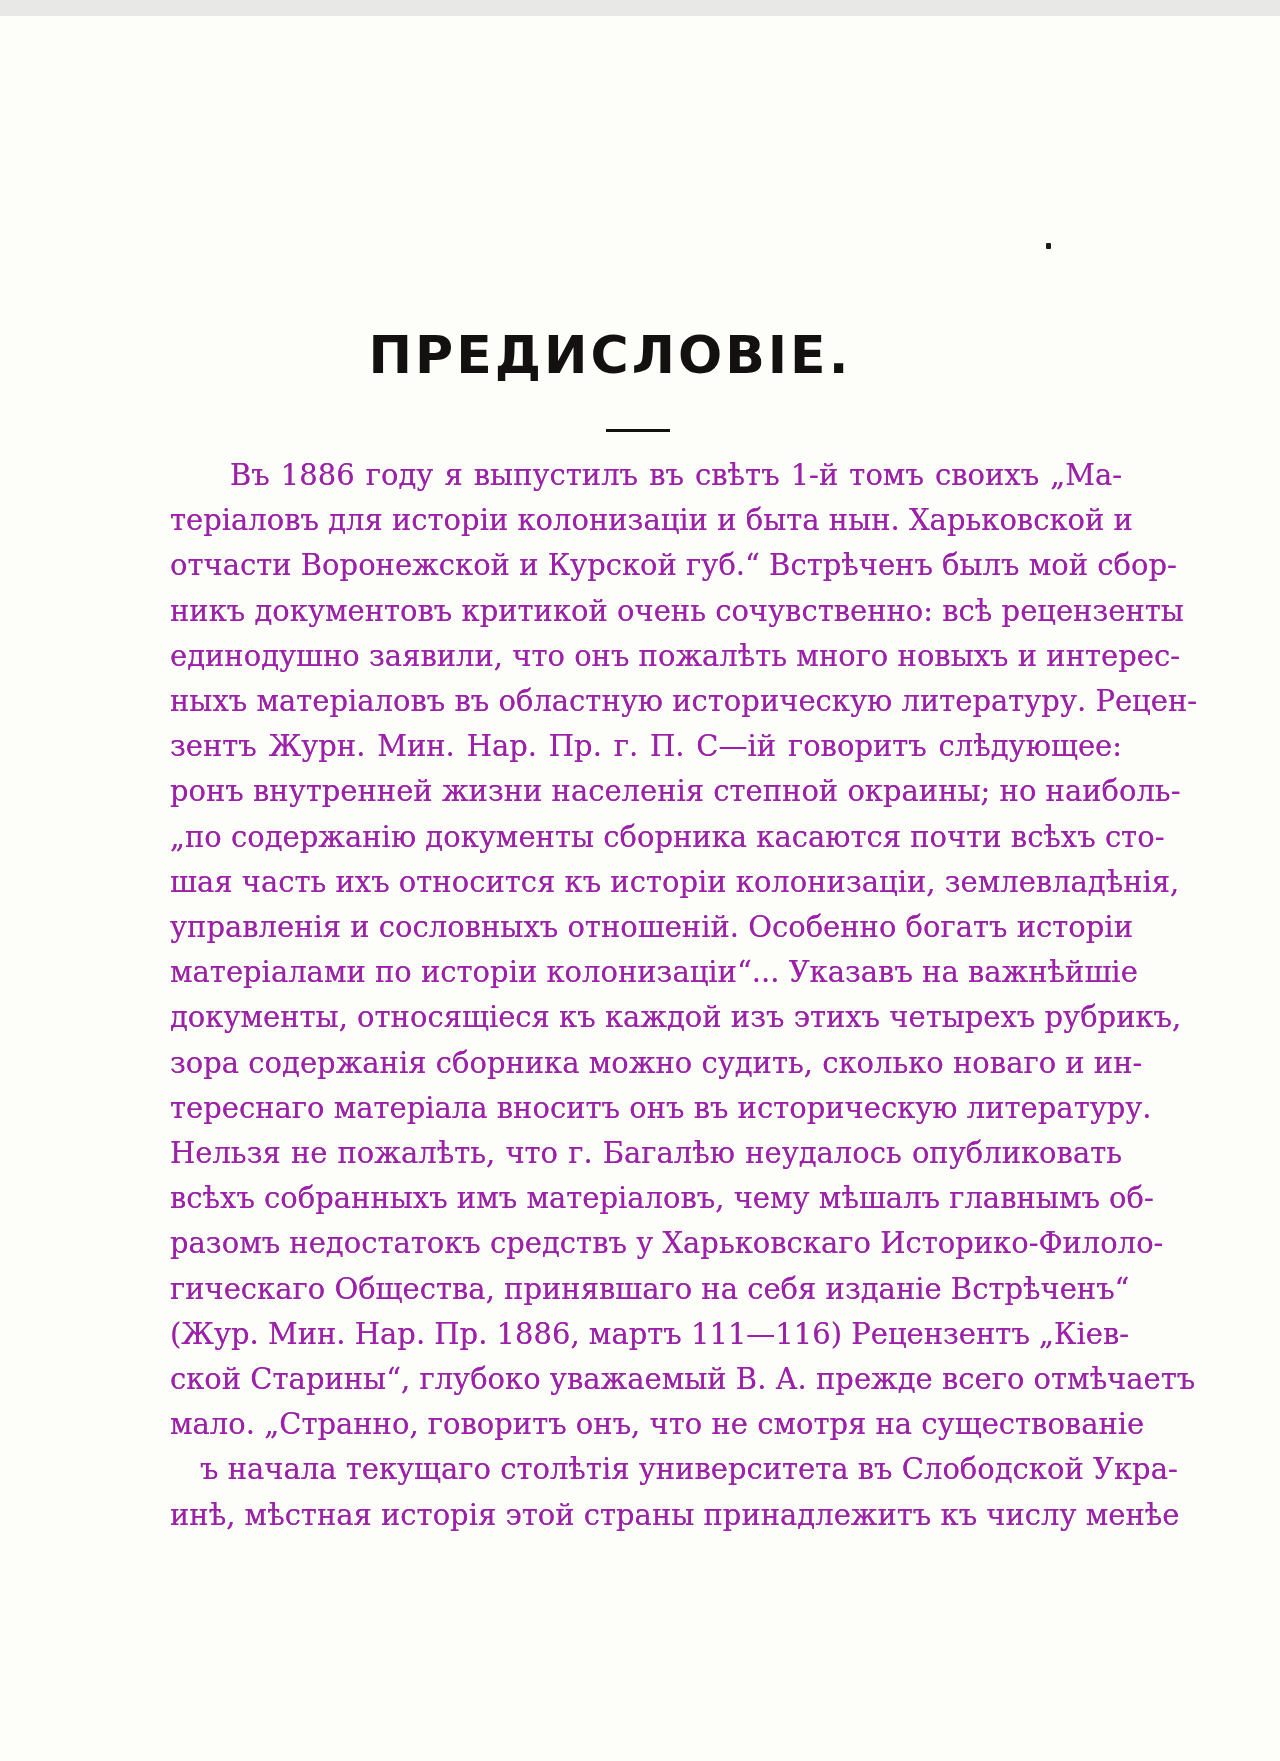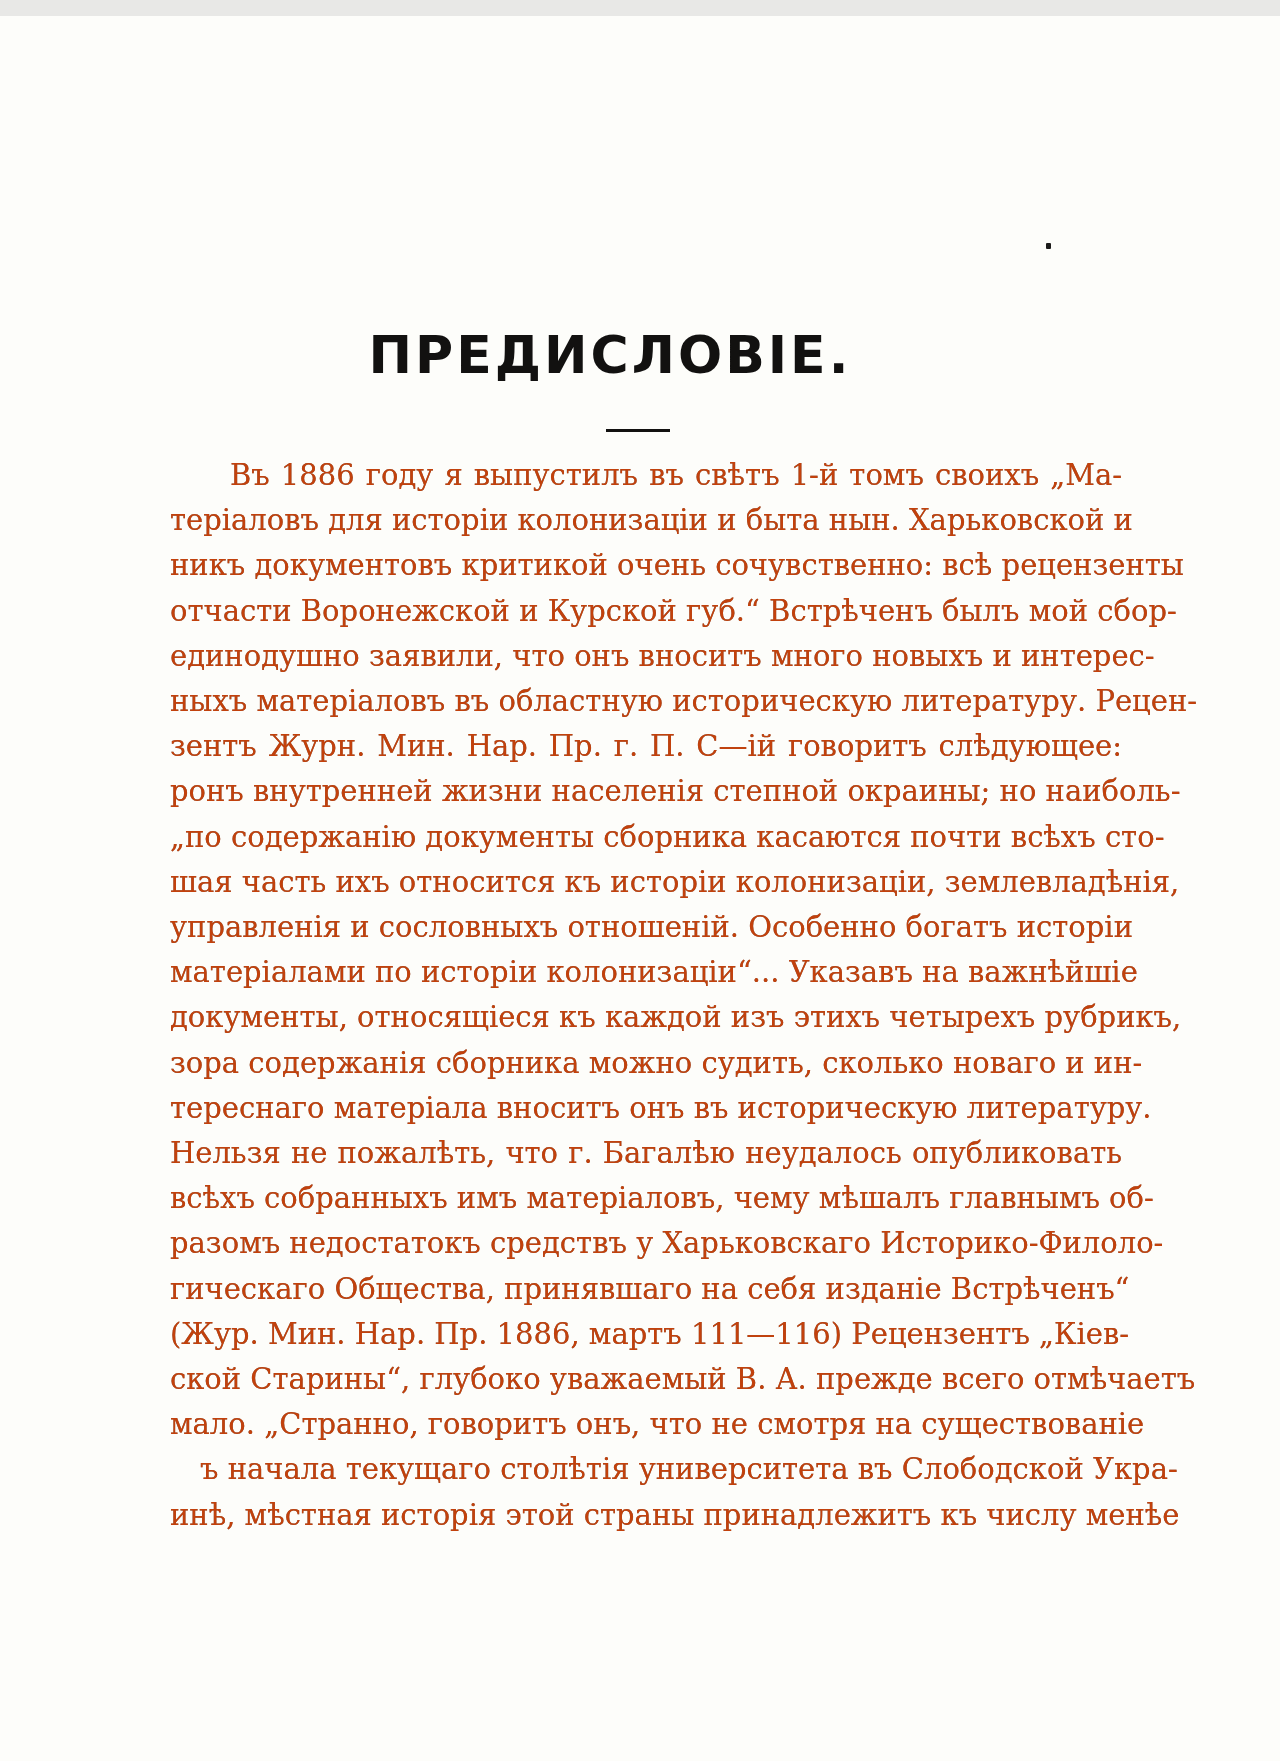--- a/index.html
+++ b/index.html
@@ -52,21 +52,21 @@
     left: 170px;
     top: 437px;
     width: 952px;
   }
   .text-line {
     font-size: 29px;
     line-height: 45.2px;
     white-space: nowrap;
     text-align: justify;
     text-align-last: justify;
-    color: #c2410c;
+    color: #a21caf;
     
     text-shadow: 0 0 0.5px rgba(20, 18, 16, 0.55);
   }
   .text-line.first {
     padding-left: 60px;
   }
   .text-line.clipped {
     padding-left: 30px;
   }
 </style>
@@ -77,23 +77,23 @@
 
   <div class="ink-speck"></div>
 
   <h1 class="page-title">ПРЕДИСЛОВІЕ.</h1>
 
   <div class="section-divider"></div>
 
   <div class="text-block">
     <div class="text-line first">Въ 1886 году я выпустилъ въ свѣтъ 1-й томъ своихъ „Ма-</div>
     <div class="text-line">теріаловъ для исторіи колонизаціи и быта нын. Харьковской и</div>
+    <div class="text-line">отчасти Воронежской и Курской губ.“ Встрѣченъ былъ мой сбор-</div>
     <div class="text-line">никъ документовъ критикой очень сочувственно: всѣ рецензенты</div>
-    <div class="text-line">отчасти Воронежской и Курской губ.“ Встрѣченъ былъ мой сбор-</div>
-    <div class="text-line">единодушно заявили, что онъ вноситъ много новыхъ и интерес-</div>
+    <div class="text-line">единодушно заявили, что онъ пожалѣть много новыхъ и интерес-</div>
     <div class="text-line">ныхъ матеріаловъ въ областную историческую литературу. Рецен-</div>
     <div class="text-line">зентъ Журн. Мин. Нар. Пр. г. П. С—ій говоритъ слѣдующее:</div>
     <div class="text-line">ронъ внутренней жизни населенія степной окраины; но наиболь-</div>
     <div class="text-line">„по содержанію документы сборника касаются почти всѣхъ сто-</div>
     <div class="text-line">шая часть ихъ относится къ исторіи колонизаціи, землевладѣнія,</div>
     <div class="text-line">управленія и сословныхъ отношеній. Особенно богатъ исторіи</div>
     <div class="text-line">матеріалами по исторіи колонизаціи“... Указавъ на важнѣйшіе</div>
     <div class="text-line">документы, относящіеся къ каждой изъ этихъ четырехъ рубрикъ,</div>
     <div class="text-line">зора содержанія сборника можно судить, сколько новаго и ин-</div>
     <div class="text-line">тереснаго матеріала вноситъ онъ въ историческую литературу.</div>

